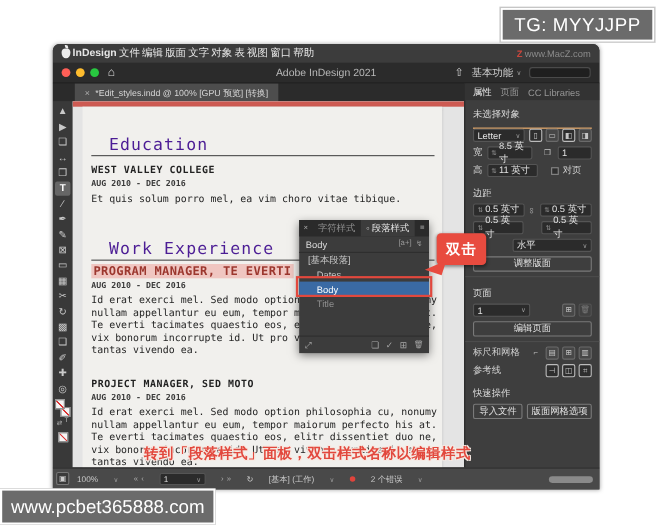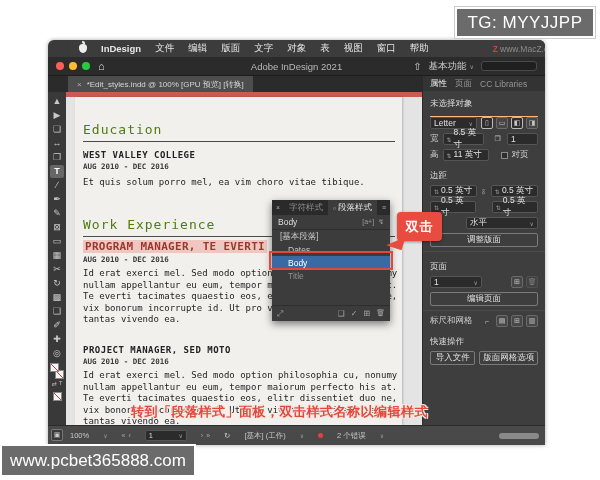--- a/index.html
+++ b/index.html
@@ -4,21 +4,21 @@
 <style>
   * { margin:0; padding:0; box-sizing:border-box; }
   html,body { width:600px; height:480px; }
   body { font-family:"Liberation Sans", sans-serif; background:#fff; overflow:hidden; }
   .frame { position:relative; width:600px; height:480px; background:#fff; }
 
   
   .app { position:absolute; left:48px; top:40px; width:497px; height:405px; background:#3a3a3a; border-radius:6px 6px 0 0; overflow:hidden; box-shadow:0 0 4px rgba(0,0,0,.35); }
 
   
-  .menubar { position:absolute; left:0; top:0; width:100%; height:17px; background:#3c3c3c; display:flex; align-items:center; gap:14px; padding:0 8px; color:#e6e6e6; font-size:9.5px;margin-left:23px; }
+  .menubar { position:absolute; left:0; top:0; width:100%; height:17px; background:#3c3c3c; display:flex; align-items:center; gap:2px; padding:0 8px; color:#e6e6e6; font-size:9.5px; }
   .apple { width:8px; height:9px; background:#ededed; border-radius:45% 45% 48% 48%/40% 40% 55% 55%; position:relative; }
   .apple::before { content:""; position:absolute; left:3px; top:-3px; width:3px; height:3px; background:#ededed; border-radius:0 70% 0 70%; }
   .menu-app { font-weight:bold; }
   .menu-item { white-space:nowrap; }
   .macz { margin-left:auto; font-size:8.5px; color:#9a9a9a; opacity:.85; display:flex; gap:2px; align-items:center;}
   .macz .z { color:#e2483d; font-weight:bold; }
 
   
   .titlebar { position:absolute; left:0; top:17px; width:100%; height:19px; background:#2b2b2b; display:flex; align-items:center; padding:0 8px; color:#b9b9b9; font-size:9.5px; border-bottom:1px solid #1d1d1d; }
   .lights { display:flex; gap:5px; margin-right:8px; }
@@ -44,21 +44,21 @@
   .swatch { position:absolute; width:9px; height:9px; background:#f5f5f5; border:1px solid #888;
             background-image:linear-gradient(to top right, transparent 43%, #d33 45%, #d33 55%, transparent 57%); }
   .swatch.fill { left:0; top:0; z-index:2; }
   .swatch.stroke { right:0; bottom:0; }
   .minirow { display:flex; gap:2px; color:#bbb; font-size:6px; }
 
   
   .docarea { position:absolute; left:18px; top:52px; width:356px; height:333px; background:#e4e4e4; overflow:hidden; }
   .bleed { position:absolute; left:0; top:0; width:100%; height:5px; background:#cd5a52; }
   .page { position:absolute; left:9px; top:5px; width:327px; height:328px; background:#f1f0ed; box-shadow:1px 0 2px rgba(0,0,0,.2); font-family:"DejaVu Sans Mono", monospace; color:#2b2b2b; }
-  .h-doc { position:absolute; left:8px; font-size:13px; letter-spacing:1px; color:#4d7c0f; }
+  .h-doc { position:absolute; left:24px; font-size:15px; letter-spacing:1px; color:#4c1d95; }
   .rule { position:absolute; left:8px; width:312px; height:1px; background:#4a4a4a; }
   .org { position:absolute; left:8px; font-size:9px; font-weight:bold; letter-spacing:.5px; color:#222; }
   .dates { position:absolute; left:8px; font-size:7.5px; font-weight:bold; color:#3a3a3a; }
   .para { position:absolute; left:8px; width:318px; font-size:9px; line-height:11.6px; white-space:pre-wrap; color:#242424; }
   .jobtitle { position:absolute; left:8px; font-size:11px; font-weight:bold; letter-spacing:.3px; background:#f0c6c1; color:#9c372e; padding:0 2px; }
 
   
   .stylespanel { position:absolute; left:224px; top:160px; width:118px; height:121px; background:#3c3c3c; box-shadow:0 3px 8px rgba(0,0,0,.5); z-index:5; font-size:8.5px; }
   .sp-head { height:15px; background:#2a2a2a; display:flex; align-items:center; color:#8f8f8f; }
   .sp-close { width:12px; text-align:center; font-size:7px; color:#aaa; }
@@ -356,20 +356,28 @@
         <div class="divider"></div>
         <div class="lblrow">
           <span>标尺和网格</span>
           <span class="icogrp">
             <span class="ico" style="border:none;background:none">⌐</span>
             <span class="ico">▤</span>
             <span class="ico">⊞</span>
             <span class="ico">▥</span>
           </span>
         </div>
+        <div class="lblrow">
+          <span>参考线</span>
+          <span class="icogrp">
+            <span class="ico on">⊣</span>
+            <span class="ico on">◫</span>
+            <span class="ico on">⌗</span>
+          </span>
+        </div>
 
         <div class="p-sect">快速操作</div>
         <div class="p-row">
           <span class="btn" style="flex:1">导入文件</span>
           <span class="btn" style="flex:1.3">版面网格选项</span>
         </div>
       </div>
     </div>
 
     <div class="statusbar">

